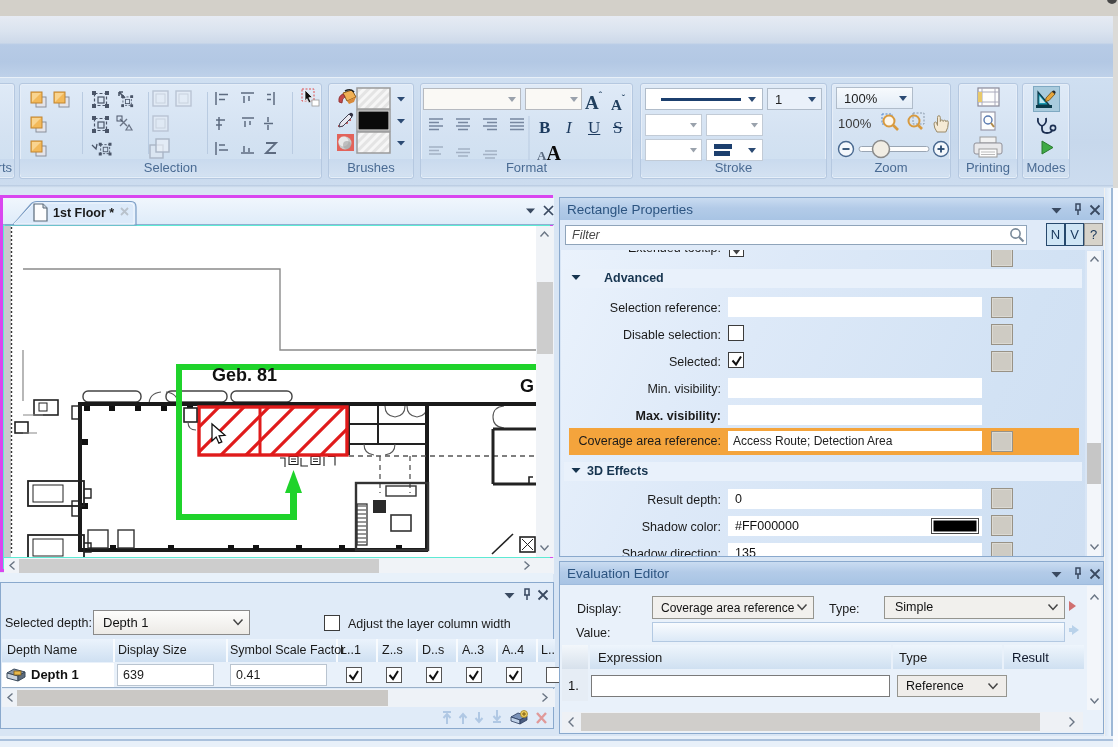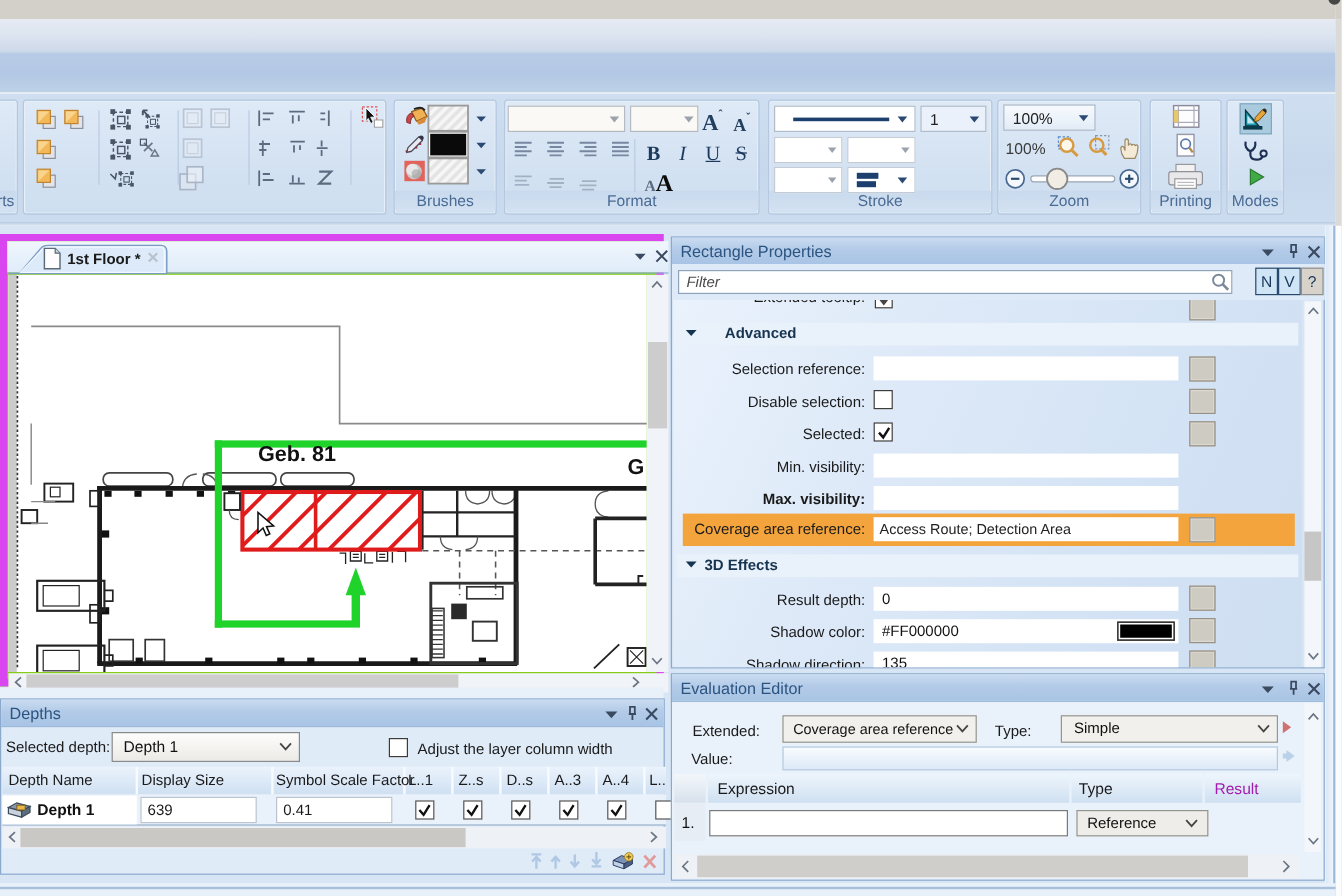--- a/index.html
+++ b/index.html
@@ -68,20 +68,21 @@
 <div class="abs" id="bottomline"></div>
 <div class="abs" style="left:1113px;top:0;width:5px;height:16px;background:#d3d0c9;"></div>
 <div class="abs" style="left:1113px;top:16px;width:5px;height:172px;background:#dbdad7;"></div>
 <div class="abs" style="left:1107px;top:-6px;width:10px;height:10px;border-radius:50%;background:#474747;"></div>
 
 <div class="grp" style="left:-32px; width:47px;">
     <div class="grplabel" style="text-align:right;padding-right:2px;">rts</div>
   </div>
 
 <div class="grp" style="left:19px; width:303px;">
+  <div class="grplabel">Selection</div>
   <div class="vsep" style="left:62px;"></div>
   <div class="vsep" style="left:128px;"></div>
   <div class="vsep" style="left:187px;"></div>
   <div class="vsep" style="left:272px;"></div>
   <svg class="abs" style="left:0;top:0;" width="303" height="78" viewBox="0 0 303 78">
     <defs>
       <g id="ycopy">
         <rect x="5" y="5" width="10" height="10" fill="#e3e4ea" stroke="#8a8f9a" stroke-width="1"></rect>
         <rect x="0" y="0" width="11" height="11" fill="#f3b959" stroke="#c08430" stroke-width="1"></rect>
         <path d="M1,1 L10,1 L1,10 Z" fill="#f9d795" opacity="0.9"></path>
@@ -324,21 +325,21 @@
   </svg>
   <svg class="abs" style="left:13px;top:33px" width="22" height="18" viewBox="0 0 22 18">
     <path d="M2,1 q-1,6 4,8 q5,-2 4,-8 M6,9 l0,3 q0,4 5,4 q5,0 5,-3.5" fill="none" stroke="#1c2f52" stroke-width="1.8"></path>
     <circle cx="17" cy="11" r="2.6" fill="none" stroke="#1c2f52" stroke-width="1.6"></circle>
   </svg>
   <svg class="abs" style="left:18px;top:56px" width="13" height="15">
       <path d="M1,1 L12,7.5 L1,14 Z" fill="#3faa46" stroke="#2a7a30" stroke-width="1"></path>
     </svg>
 </div>
 
-<div class="abs" style="left:0px;top:195px;width:553px;height:377px;border:6px solid #d946ef;background:#84cc16;">
+<div class="abs" style="left:0px;top:195px;width:553px;height:377px;border:3px solid #d946ef;background:#5eead4;">
 
   <div class="abs" style="left:0;top:0;width:551px;height:27px;background:linear-gradient(#f0f6fd,#dfecf9);border-bottom:1px solid #8fb0d2;"></div>
   <svg class="abs" style="left:0;top:0" width="150" height="28" viewBox="0 0 150 28">
     <path d="M2,27 L10,27 L28,6 Q30,3.5 34,3.5 L128,3.5 Q133,3.5 133,9 L133,27 Z" fill="#dceafa" stroke="#7a9cc4" stroke-width="1.2"></path>
     <path d="M11,26 L29,7 Q31,5 34,5 L127,5 Q131,5 131,9 L131,26 Z" fill="none" stroke="#f2f8fe" stroke-width="1"></path>
     <g transform="translate(31,6)">
       <path d="M0,0 L9,0 L13,4 L13,17 L0,17 Z" fill="#fdfdfd" stroke="#5a6a7a" stroke-width="1.2"></path>
       <path d="M9,0 L9,4 L13,4" fill="#cdd5dd" stroke="#5a6a7a" stroke-width="1"></path>
     </g>
     <text x="50" y="19" font-size="12.5" font-weight="bold" fill="#1a1a1a" font-family="Liberation Sans">1st Floor *</text>
@@ -504,23 +505,20 @@
     </svg>
   <div class="sb-thumb" style="left:16px;top:361px;width:360px;height:14px;background:#cdcdcd;"></div>
   <svg class="abs" style="left:521px;top:363px" width="6" height="9">
       <path d="M0.5,0.5 l4.5,4 -4.5,4" stroke="#6a7584" stroke-width="1.4" fill="none"></path>
     </svg>
 </div>
 
 <div class="abs" style="left:0;top:573px;width:553px;height:9px;background:#e8f1fa;"></div>
 
 <div class="abs" style="left:0px;top:582px;width:554px;height:147px;border:1px solid #8aa9cd;background:#e0ebf8;">
-  <div class="titlebar">
-      <span class="t">Depths</span>
-    </div>
   <svg class="abs" style="left:503px;top:9px" width="11" height="7">
       <path d="M0.5,1 l10,0 -5,5.5 z" fill="#3a4a61"></path>
     </svg>
   <svg class="abs" style="left:520px;top:5px" width="12" height="14" viewBox="0 0 12 14">
       <path d="M4,1 h4 v6 h-4 z M3,7 h6 M6,7 v5" stroke="#3a4a61" stroke-width="1.5" fill="none"></path>
     </svg>
   <svg class="abs" style="left:536px;top:6px" width="12" height="12">
       <path d="M1.5,1.5 l9,9 M10.5,1.5 l-9,9" stroke="#3a4a61" stroke-width="1.8"></path>
     </svg>
 
@@ -719,21 +717,21 @@
   <svg class="abs" style="left:491px;top:9px" width="11" height="7">
       <path d="M0.5,1 l10,0 -5,5.5 z" fill="#3a4a61"></path>
     </svg>
   <svg class="abs" style="left:512px;top:5px" width="12" height="14" viewBox="0 0 12 14">
       <path d="M4,1 h4 v6 h-4 z M3,7 h6 M6,7 v5" stroke="#3a4a61" stroke-width="1.5" fill="none"></path>
     </svg>
   <svg class="abs" style="left:529px;top:6px" width="12" height="12">
       <path d="M1.5,1.5 l9,9 M10.5,1.5 l-9,9" stroke="#3a4a61" stroke-width="1.8"></path>
     </svg>
 
-  <div class="lbl" style="left:17px;top:40px;">Extended:</div>
+  <div class="lbl" style="left:17px;top:40px;">Display:</div>
   <div class="abs" style="left:92px;top:34px;width:162px;height:23px;background:#f1f0ed;border:1px solid #95958f;font-size:12px;color:#111;padding:4px 0 0 8px;">Coverage area reference</div>
   <svg class="abs" style="left:237px;top:42px" width="10" height="7">
       <path d="M0.5,0.5 l4.5,5 4.5,-5" stroke="#444" stroke-width="1.5" fill="none"></path>
     </svg>
   <div class="lbl" style="left:269px;top:40px;">Type:</div>
   <div class="abs" style="left:324px;top:34px;width:181px;height:23px;background:#f1f0ed;border:1px solid #95958f;font-size:12.5px;color:#111;padding:3px 0 0 10px;">Simple</div>
   <svg class="abs" style="left:488px;top:42px" width="10" height="7">
       <path d="M0.5,0.5 l4.5,5 4.5,-5" stroke="#444" stroke-width="1.5" fill="none"></path>
     </svg>
   <svg class="abs" style="left:508px;top:38px" width="10" height="12">
@@ -745,21 +743,21 @@
   <svg class="abs" style="left:508px;top:62px" width="12" height="12">
       <path d="M11,6 L4,1 V4 H1 V8 H4 V11 Z" fill="#b9d2ea"></path>
     </svg>
 
   <div class="abs" style="left:2px;top:83px;width:26px;height:24px;background:linear-gradient(#f3f7fb,#d7e1ec);"></div>
   <div class="abs" style="left:30px;top:83px;width:301px;height:24px;background:linear-gradient(#eef5fc,#cfe0f1);"></div>
   <div class="abs" style="left:333px;top:83px;width:109px;height:24px;background:linear-gradient(#eef5fc,#cfe0f1);"></div>
   <div class="abs" style="left:444px;top:83px;width:80px;height:24px;background:linear-gradient(#eef5fc,#cfe0f1);"></div>
   <div class="abs" style="left:38px;top:88px;font-size:13px;color:#1a1a1a;">Expression</div>
   <div class="abs" style="left:339px;top:88px;font-size:13px;color:#1a1a1a;">Type</div>
-  <div class="abs" style="left:452px;top:88px;font-size:13px;color:#a21caf;">Result</div>
+  <div class="abs" style="left:452px;top:88px;font-size:13px;color:#0f172a;">Result</div>
 
   <div class="abs" style="left:2px;top:107px;width:26px;height:32px;background:#e6edf5;"></div>
   <div class="abs" style="left:8px;top:116px;font-size:13px;color:#111;">1.</div>
   <div class="tbx" style="left:31px;top:113px;width:299px;height:22px;border:1px solid #7a7a7a;"></div>
   <div class="abs" style="left:337px;top:113px;width:110px;height:22px;background:#efedea;border:1px solid #95958f;font-size:12.5px;color:#111;padding:3px 0 0 8px;">Reference</div>
   <svg class="abs" style="left:428px;top:121px" width="10" height="7">
       <path d="M0.5,0.5 l4.5,5 4.5,-5" stroke="#444" stroke-width="1.5" fill="none"></path>
     </svg>
 
   <div class="sb-track" style="left:2px;top:150px;width:521px;height:20px;background:#eef1f5;"></div>

